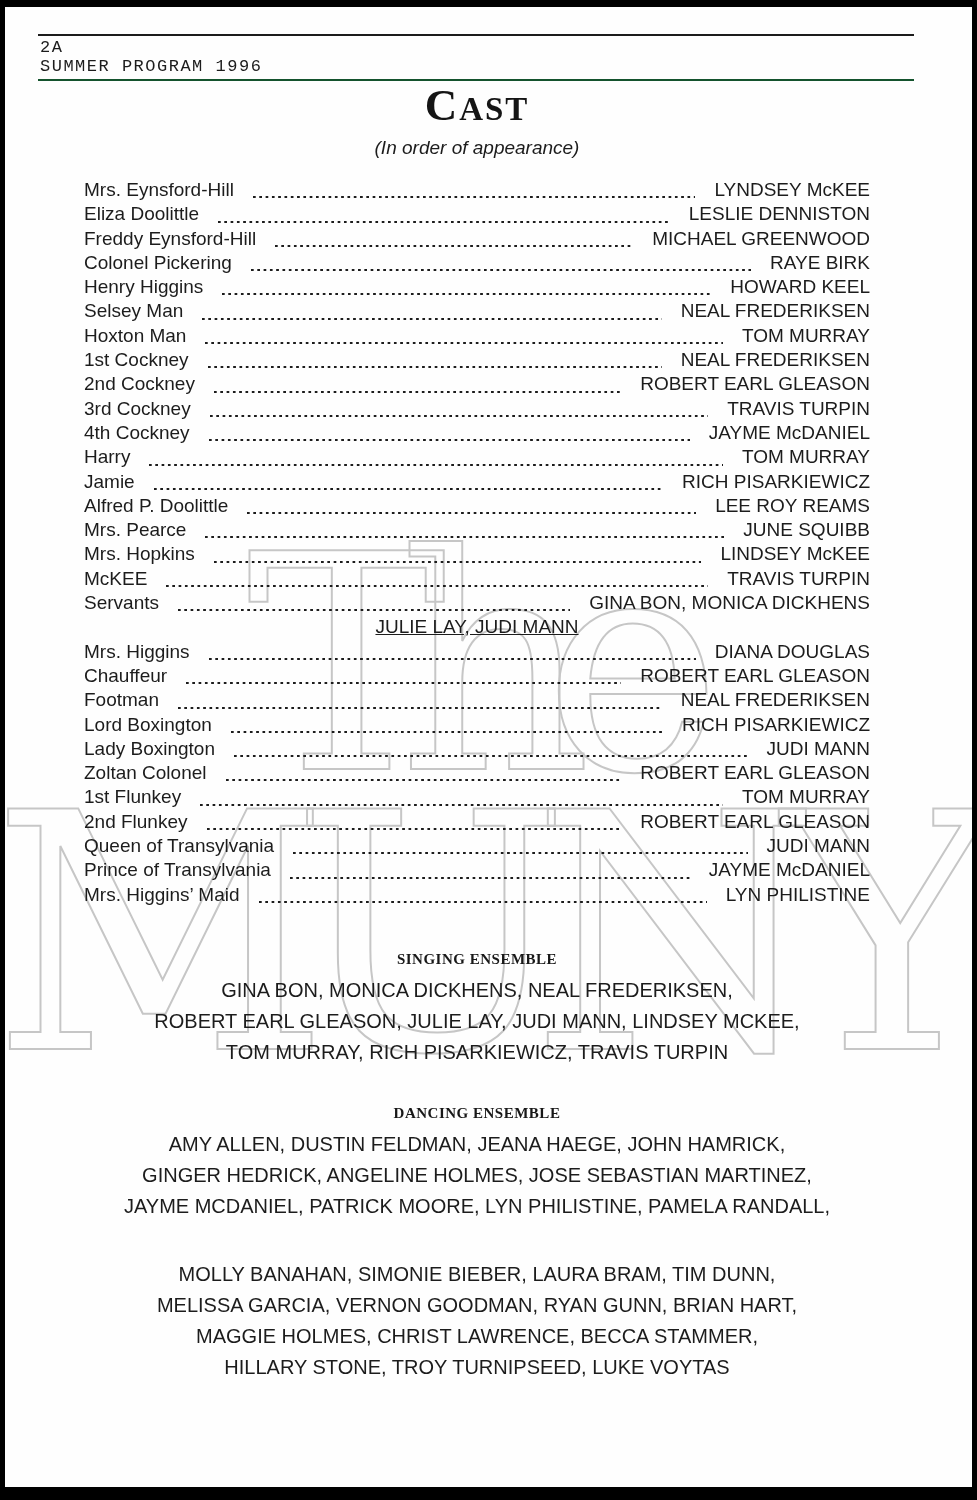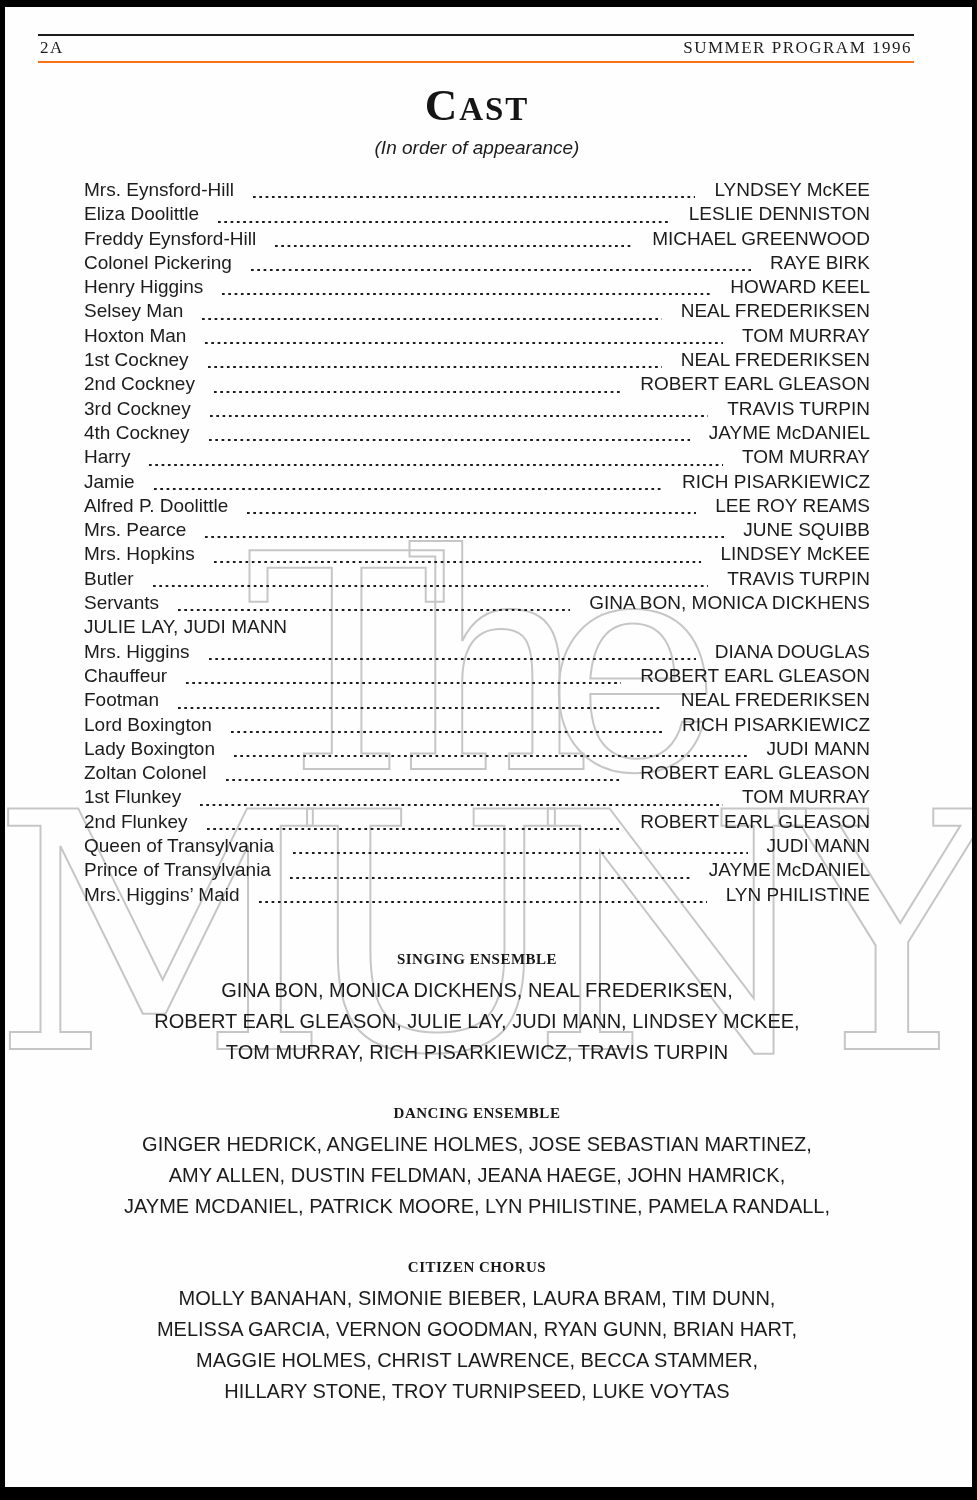--- a/index.html
+++ b/index.html
@@ -14,26 +14,27 @@
     position:absolute;left:5px;top:7px;right:5px;bottom:13px;
     background:#fefefe;
     overflow:hidden;
   }
   
   .watermark{position:absolute;left:0;top:0;width:967px;height:1480px;pointer-events:none;}
   
   .header{
     position:absolute;left:33px;top:27px;width:872px;
     border-top:2px solid #1c1c1c;
-    border-bottom:2px solid #f97316;
+    border-bottom:2px solid #14532d;
     display:flex;justify-content:space-between;align-items:baseline;
     padding:2px 2px 3px 2px;
-    font-family:Liberation Serif, serif;
+    font-family:Liberation Mono, monospace;
     font-size:17px;color:#1c1c1c;
     letter-spacing:1.5px;
+    flex-direction:column;
   }
   
   .content{
     position:absolute;left:79px;top:64px;width:786px;color:#1c1c1c;
   }
   .title-block{text-align:center;margin-top:12px;}
   .title{
     font-family:"Liberation Serif",serif;font-weight:bold;color:#151515;
     letter-spacing:2px;line-height:1;
   }
@@ -47,21 +48,21 @@
     display:flex;align-items:baseline;height:24.3px;line-height:24.3px;white-space:nowrap;gap:16px;
   }
   .cast-row .role{flex:0 0 auto;}
   .cast-row .performer{flex:0 0 auto;}
   .cast-row .leader{flex:1 1 auto;position:relative;align-self:stretch;}
   .cast-row .leader::after{
     content:"";position:absolute;left:3px;right:3px;bottom:3px;height:4px;
     background-image:radial-gradient(circle at 1.3px 2px,#1c1c1c 1.25px,rgba(0,0,0,0) 1.4px);
     background-size:6.3px 4px;background-repeat:repeat-x;
   }
-  .cast-row.continuation{justify-content:flex-start;}
+  .cast-row.continuation{justify-content:center;text-decoration:underline;}
   .ensembles{margin-top:44px;}
   .ensemble{text-align:center;}
   .ensemble + .ensemble{margin-top:37px;}
   .ensemble h2{
     margin:0 0 7px 0;
     font-family:"Liberation Serif",serif;font-weight:bold;
     font-size:15px;letter-spacing:0.5px;color:#181818;
   }
   .ens-line{font-size:20px;line-height:31px;}
 </style>
@@ -162,21 +163,21 @@
           <span class="role">Mrs. Pearce</span>
           <span class="leader"></span>
           <span class="performer">JUNE SQUIBB</span>
         </div>
         <div class="cast-row">
           <span class="role">Mrs. Hopkins</span>
           <span class="leader"></span>
           <span class="performer">LINDSEY McKEE</span>
         </div>
         <div class="cast-row">
-          <span class="role">Butler</span>
+          <span class="role">McKEE</span>
           <span class="leader"></span>
           <span class="performer">TRAVIS TURPIN</span>
         </div>
         <div class="cast-row">
           <span class="role">Servants</span>
           <span class="leader"></span>
           <span class="performer">GINA BON, MONICA DICKHENS</span>
         </div>
         <div class="cast-row continuation">
           <span class="performer">JULIE LAY, JUDI MANN</span>
@@ -240,26 +241,25 @@
 
     <div class="ensembles">
         <section class="ensemble">
           <h2>SINGING ENSEMBLE</h2>
           <div class="ens-line">GINA BON, MONICA DICKHENS, NEAL FREDERIKSEN,</div>
           <div class="ens-line">ROBERT EARL GLEASON, JULIE LAY, JUDI MANN, LINDSEY MCKEE,</div>
           <div class="ens-line">TOM MURRAY, RICH PISARKIEWICZ, TRAVIS TURPIN</div>
         </section>
         <section class="ensemble">
           <h2>DANCING ENSEMBLE</h2>
+          <div class="ens-line">AMY ALLEN, DUSTIN FELDMAN, JEANA HAEGE, JOHN HAMRICK,</div>
           <div class="ens-line">GINGER HEDRICK, ANGELINE HOLMES, JOSE SEBASTIAN MARTINEZ,</div>
-          <div class="ens-line">AMY ALLEN, DUSTIN FELDMAN, JEANA HAEGE, JOHN HAMRICK,</div>
           <div class="ens-line">JAYME MCDANIEL, PATRICK MOORE, LYN PHILISTINE, PAMELA RANDALL,</div>
         </section>
         <section class="ensemble">
-          <h2>CITIZEN CHORUS</h2>
           <div class="ens-line">MOLLY BANAHAN, SIMONIE BIEBER, LAURA BRAM, TIM DUNN,</div>
           <div class="ens-line">MELISSA GARCIA, VERNON GOODMAN, RYAN GUNN, BRIAN HART,</div>
           <div class="ens-line">MAGGIE HOLMES, CHRIST LAWRENCE, BECCA STAMMER,</div>
           <div class="ens-line">HILLARY STONE, TROY TURNIPSEED, LUKE VOYTAS</div>
         </section>
       </div>
 
   </div>
 </div>
 

